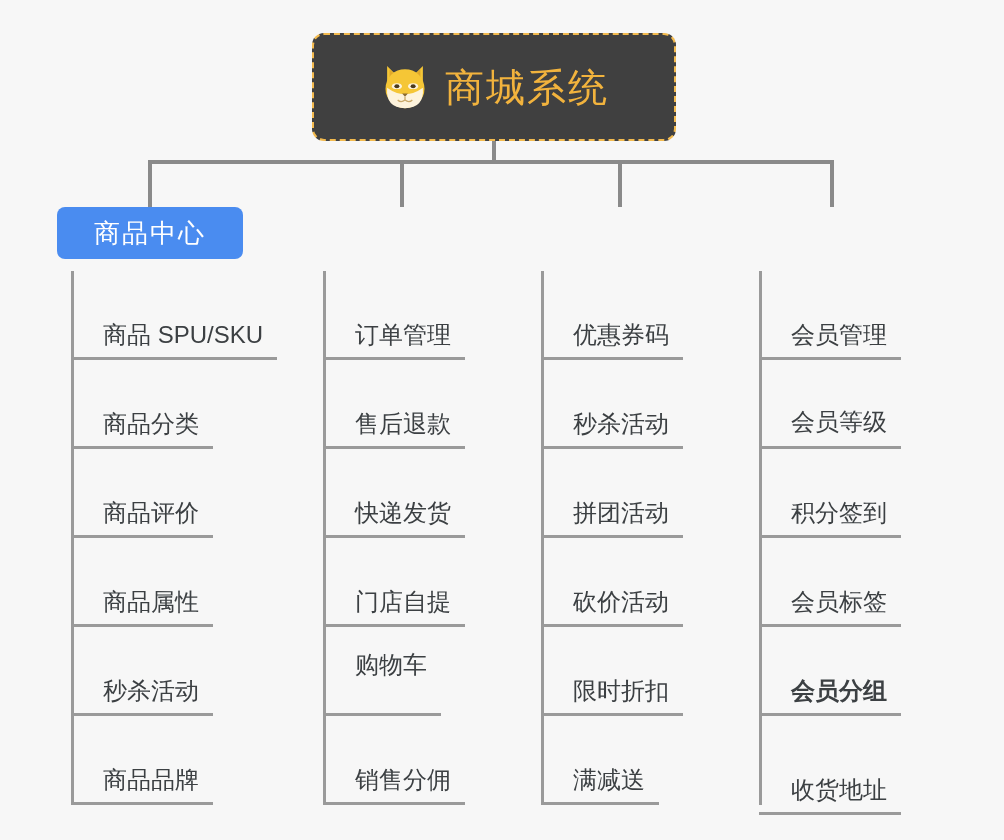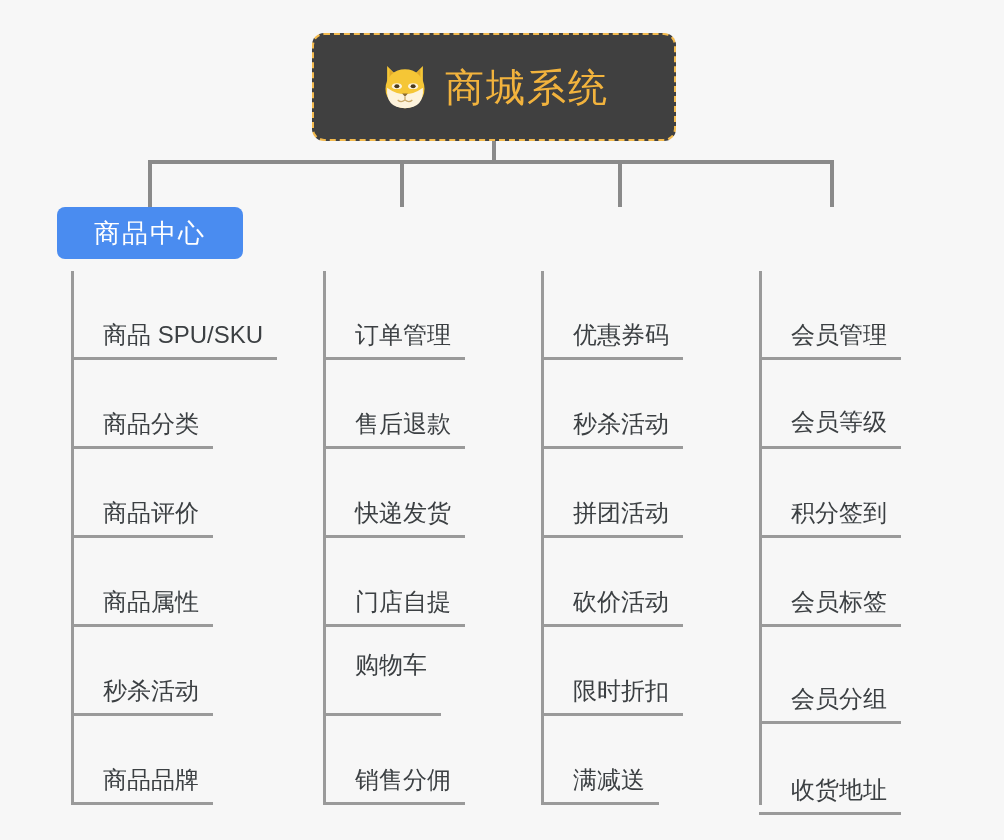--- a/index.html
+++ b/index.html
@@ -216,21 +216,21 @@
     </div>
     <div class="leaf" style="top: 89px; width: 142px; font-family: Liberation Mono, monospace;">
       <span class="leaf-label">会员等级</span>
     </div>
     <div class="leaf" style="top: 178px; width: 142px;">
       <span class="leaf-label">积分签到</span>
     </div>
     <div class="leaf" style="top: 267px; width: 142px;">
       <span class="leaf-label">会员标签</span>
     </div>
-    <div class="leaf" style="top: 364px; width: 142px;">
+    <div class="leaf" style="top: 356px; width: 142px; font-weight: bold;">
       <span class="leaf-label">会员分组</span>
     </div>
     <div class="leaf" style="top: 455px; width: 142px;">
       <span class="leaf-label">收货地址</span>
     </div>
   </div>
 
 </div>
 
 </body></html>

